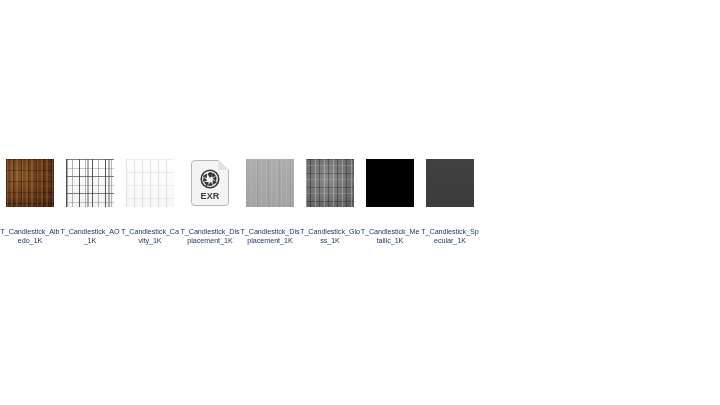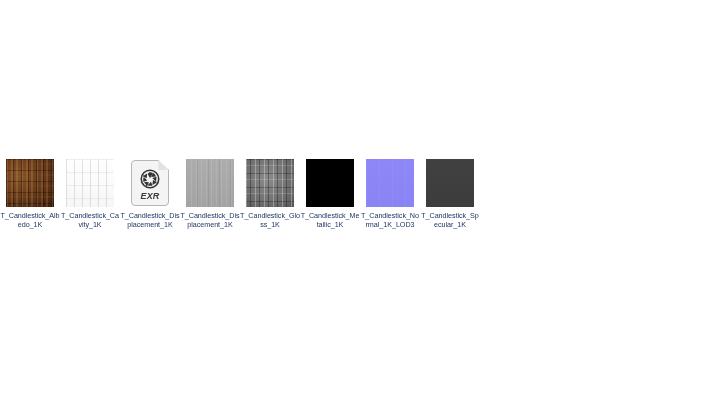--- a/index.html
+++ b/index.html
@@ -38,21 +38,21 @@
   .thumb {
     width: 48px;
     height: 48px;
     box-sizing: border-box;
     position: relative;
     overflow: hidden;
     background: #ffffff;
   }
 
   .asset-label {
-    margin-top: 4px;
+    margin-top: 20px;
     width: 60px;
     font-size: 7.2px;
     line-height: 9.4px;
     color: #1f3864;
     text-align: center;
     word-break: break-all;
     overflow-wrap: anywhere;
     letter-spacing: -0.05px;
   }
 
@@ -149,21 +149,20 @@
   .exr-file .exr-text {
     position: absolute;
     bottom: 5px;
     left: 0;
     right: 0;
     text-align: center;
     font-size: 9px;
     font-weight: bold;
     color: #3a3a3a;
     letter-spacing: 0.2px;
-    font-style: italic;
   }
 
   
   .tx-displacement {
     background-color: #a8a8a8;
     background-image:
       repeating-linear-gradient(90deg,
         rgba(255,255,255,0.10) 0px, rgba(255,255,255,0.10) 1px,
         rgba(0,0,0,0) 1px, rgba(0,0,0,0) 5px),
       repeating-linear-gradient(90deg,
@@ -253,20 +252,24 @@
     background-image: linear-gradient(#414141, #3c3c3c);
   }
 </style>
 </head>
 <body>
 
 <div id="asset-grid">
     <div class="asset-tile">
       <div class="thumb tx-albedo"></div>
       <div class="asset-label">T_Candlestick_Albedo_1K</div>
+    </div>
+    <div class="asset-tile">
+      <div class="thumb tx-ao"></div>
+      <div class="asset-label">T_Candlestick_AO_1K</div>
     </div>
     <div class="asset-tile">
       <div class="thumb tx-cavity"></div>
       <div class="asset-label">T_Candlestick_Cavity_1K</div>
     </div>
     <div class="asset-tile">
       <div class="thumb tx-exr">
         <div class="exr-file">
           <div class="sheet"></div>
           <div class="fold"></div>
@@ -294,20 +297,16 @@
     </div>
     <div class="asset-tile">
       <div class="thumb tx-gloss"></div>
       <div class="asset-label">T_Candlestick_Gloss_1K</div>
     </div>
     <div class="asset-tile">
       <div class="thumb tx-metallic"></div>
       <div class="asset-label">T_Candlestick_Metallic_1K</div>
     </div>
     <div class="asset-tile">
-      <div class="thumb tx-normal tx-normal-lod3"></div>
-      <div class="asset-label">T_Candlestick_Normal_1K_LOD3</div>
-    </div>
-    <div class="asset-tile">
       <div class="thumb tx-specular"></div>
       <div class="asset-label">T_Candlestick_Specular_1K</div>
     </div>
   </div>
 
 </body></html>

